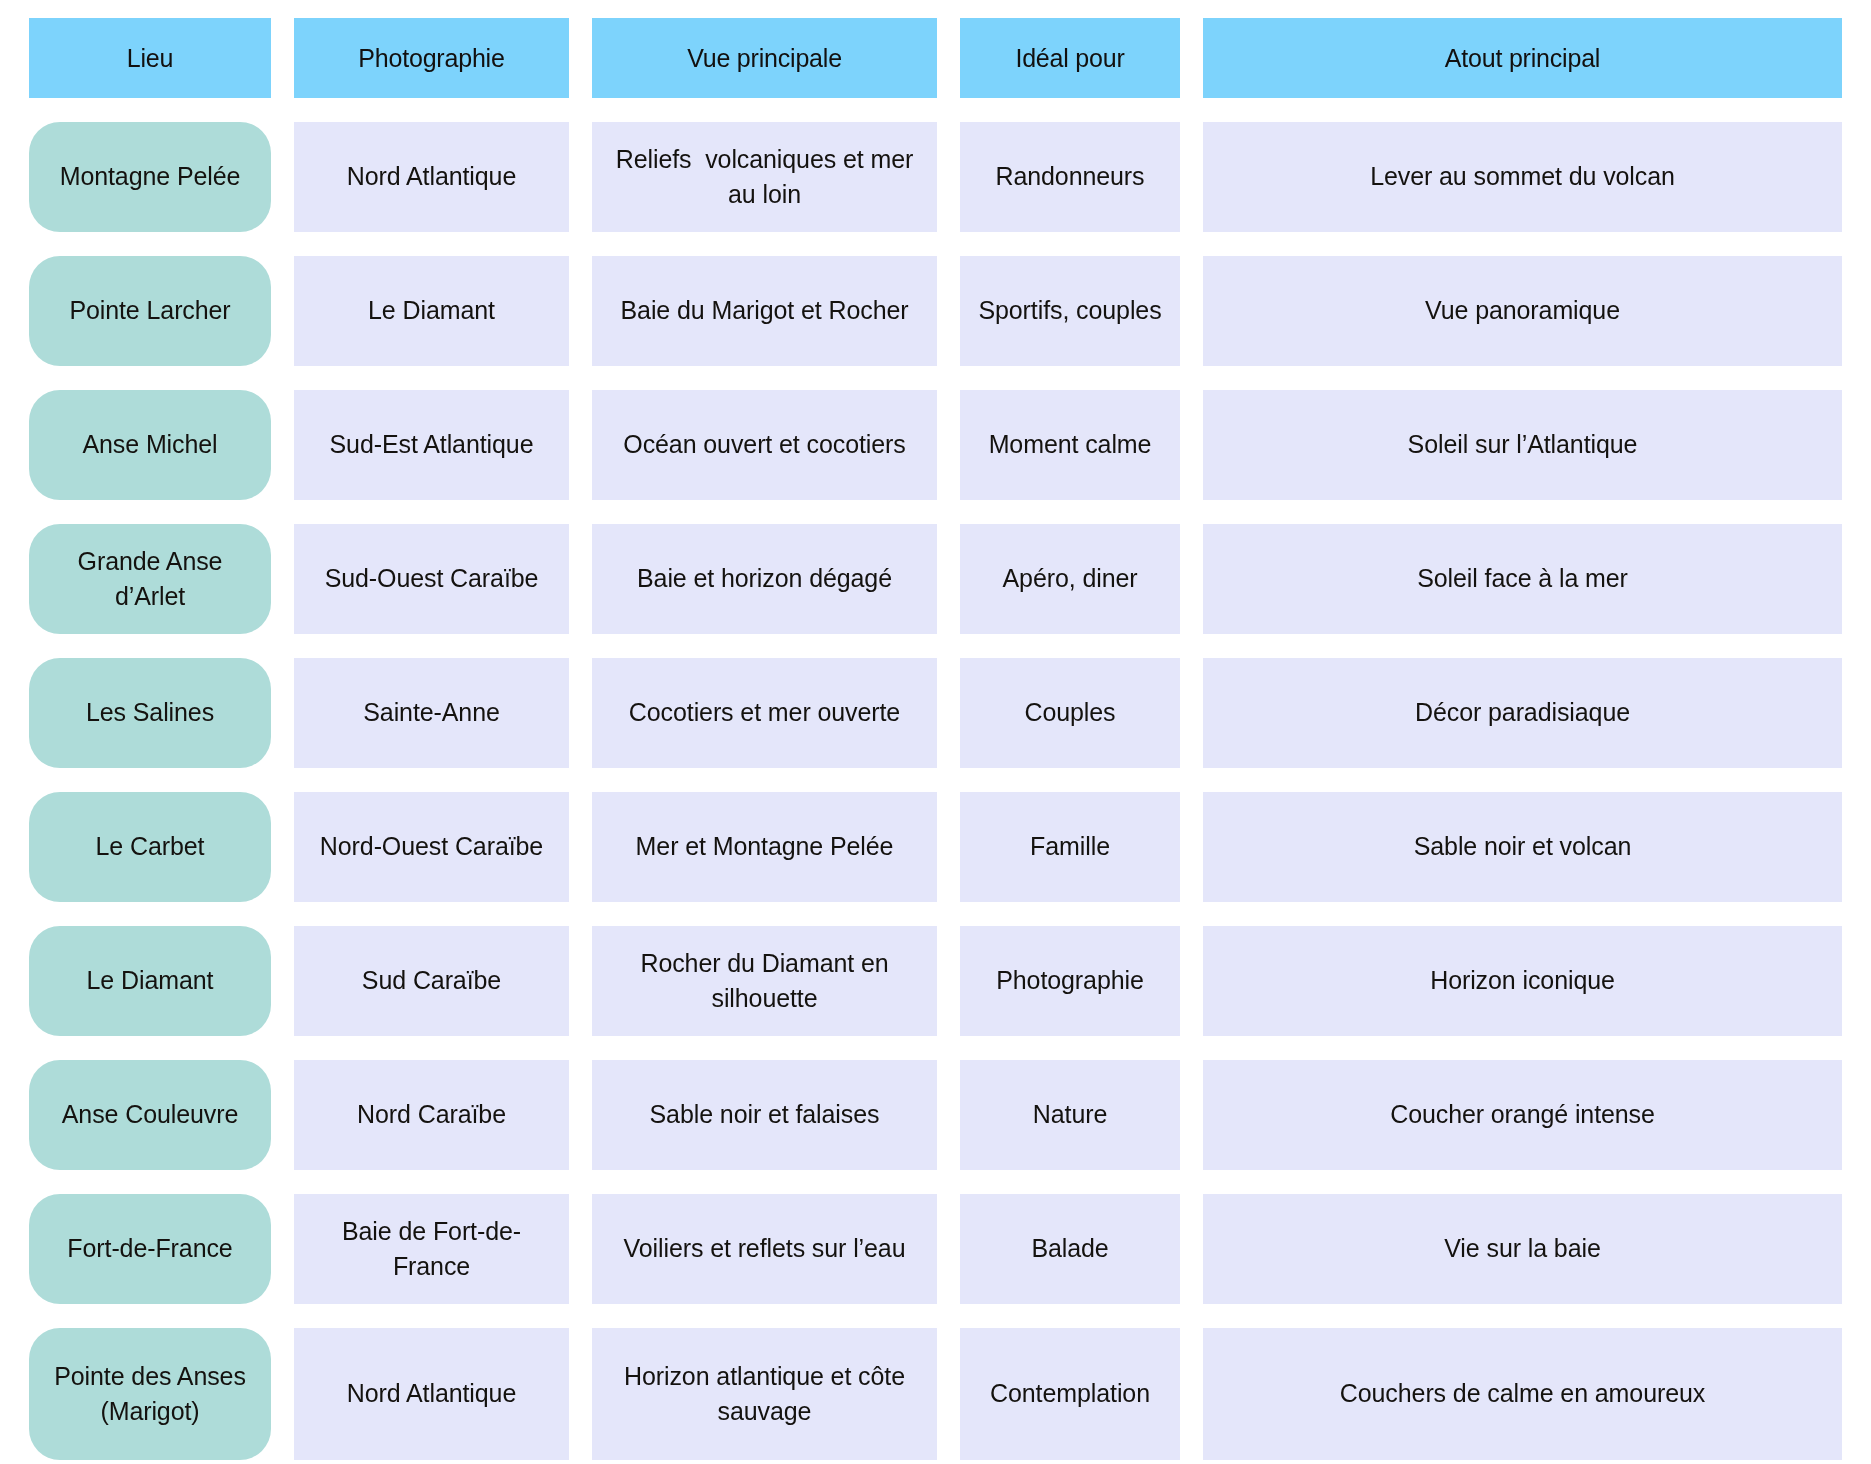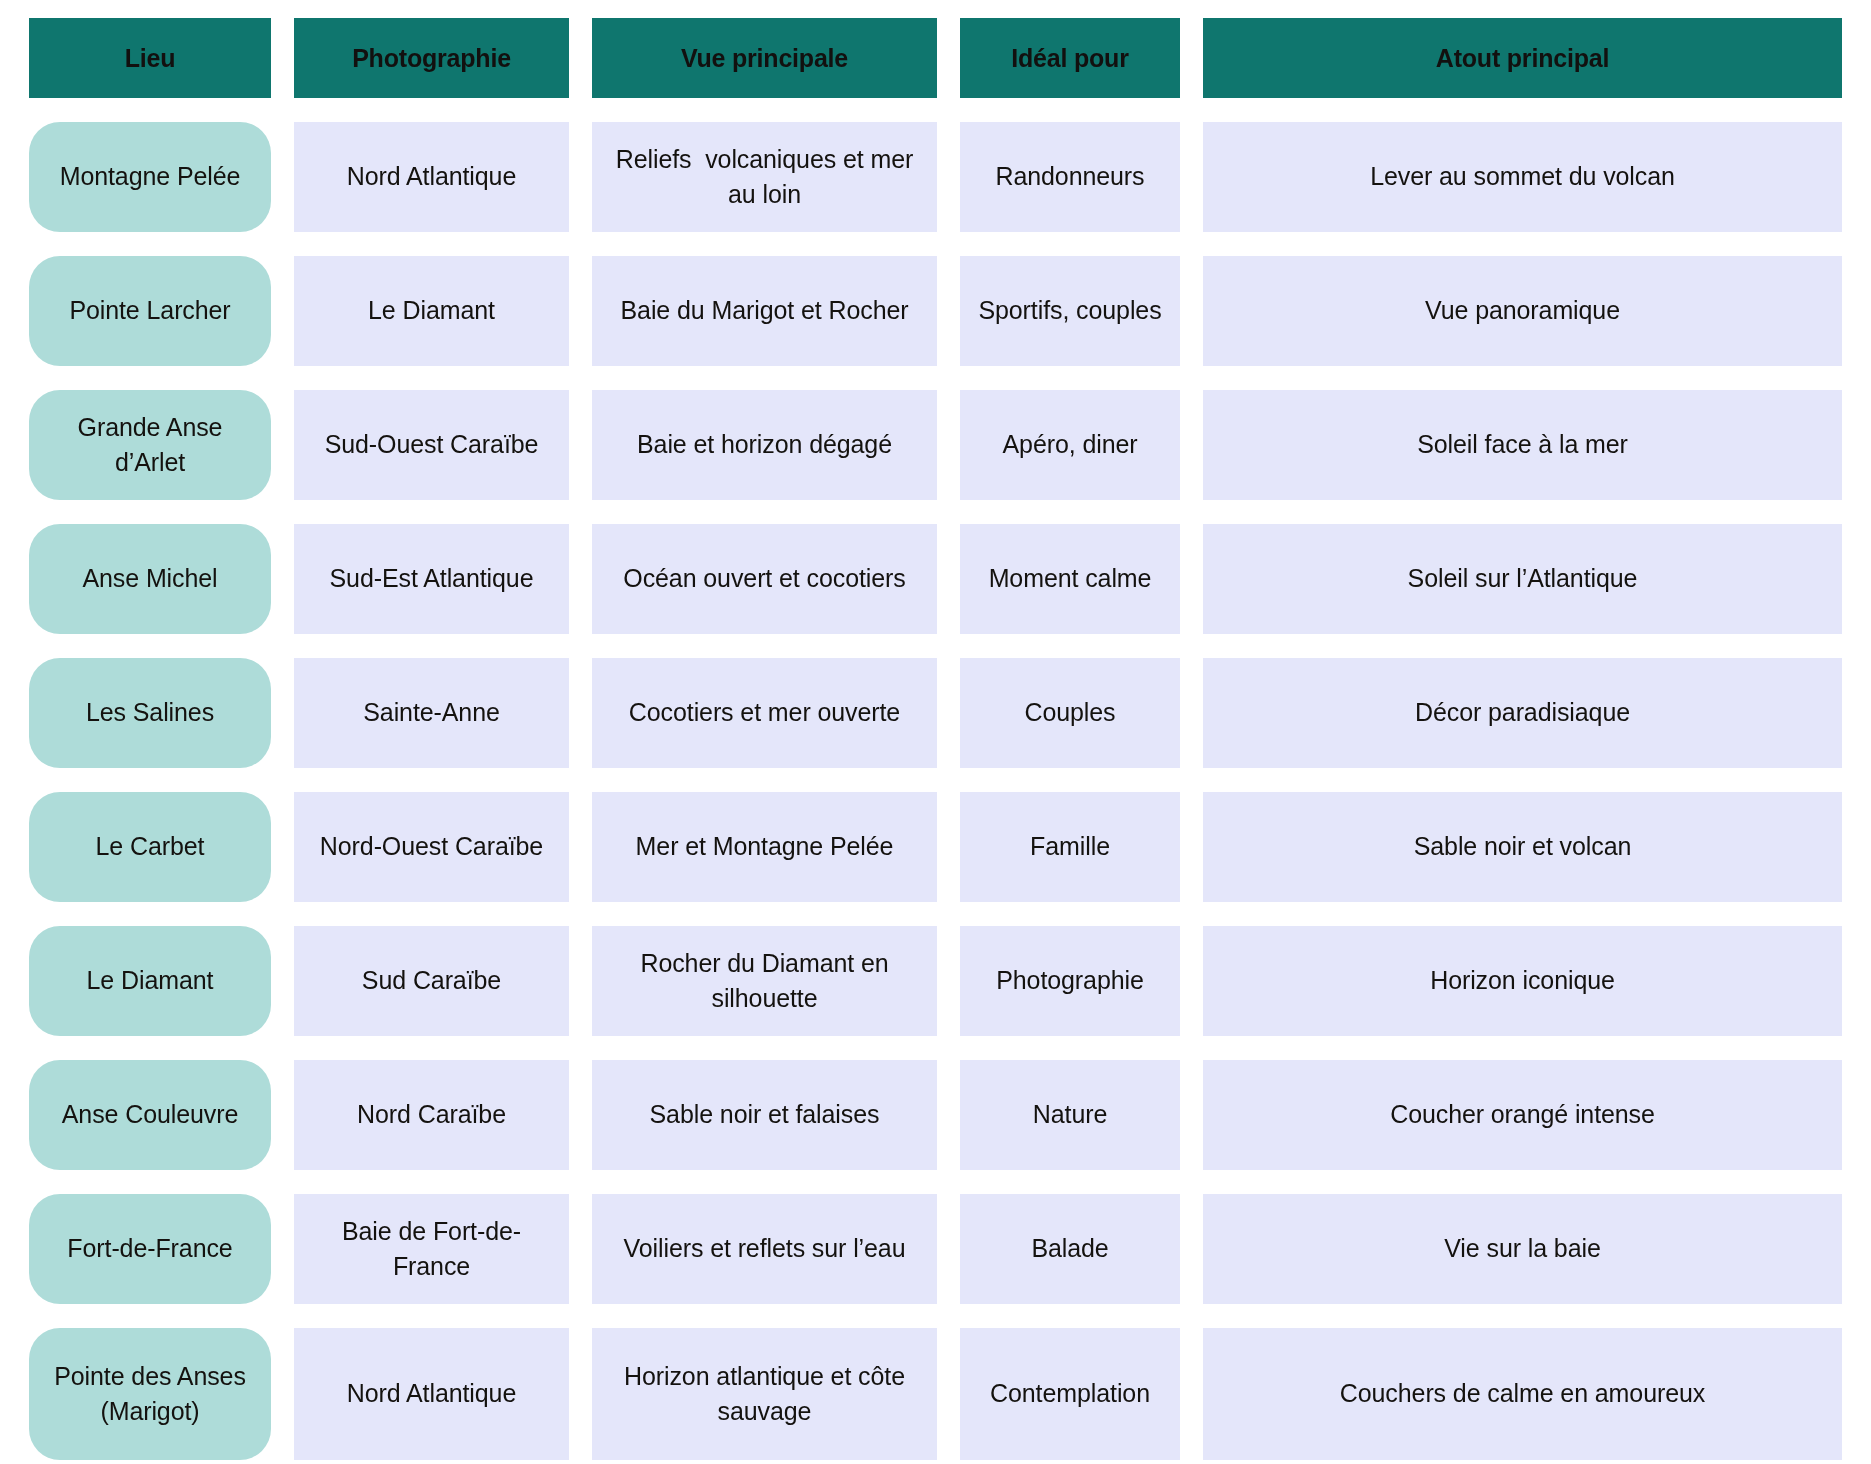--- a/index.html
+++ b/index.html
@@ -26,24 +26,24 @@
     table-layout: fixed;
     margin: -24px -23px 0 -23px;
   }
   col.c0 { width: 242px; }
   col.c1 { width: 275px; }
   col.c2 { width: 345px; }
   col.c3 { width: 220px; }
   col.c4 { width: 639px; }
 
   thead th {
-    background: #0f766e;
+    background: #7dd3fc;
     color: #12100f;
     font-size: 25px;
-    font-weight: 700;
+    font-weight: 400;
     letter-spacing: -0.2px;
     height: 80px;
     padding: 0 10px;
     text-align: center;
     vertical-align: middle;
     border: 0;
   }
   tbody td {
     background: #E4E6FA;
     color: #14120f;
@@ -98,32 +98,32 @@
           <td><span class="nowrap-pre">Lever au sommet du volcan</span></td>
         </tr>
         <tr>
           <td class="place-cell"><span class="nowrap-pre">Pointe Larcher</span></td>
           <td><span class="nowrap-pre">Le Diamant</span></td>
           <td><span class="nowrap-pre">Baie du Marigot et Rocher</span></td>
           <td><span class="nowrap-pre">Sportifs, couples</span></td>
           <td><span class="nowrap-pre">Vue panoramique</span></td>
         </tr>
         <tr>
+          <td class="place-cell"><span class="nowrap-pre">Anse Michel</span></td>
+          <td><span class="nowrap-pre">Sud-Est Atlantique</span></td>
+          <td><span class="nowrap-pre">Océan ouvert et cocotiers</span></td>
+          <td><span class="nowrap-pre">Moment calme</span></td>
+          <td><span class="nowrap-pre">Soleil sur l’Atlantique</span></td>
+        </tr>
+        <tr>
           <td class="place-cell"><span class="nowrap-pre">Grande Anse d’Arlet</span></td>
           <td><span class="nowrap-pre">Sud-Ouest Caraïbe</span></td>
           <td><span class="nowrap-pre">Baie et horizon dégagé</span></td>
           <td><span class="nowrap-pre">Apéro, diner</span></td>
           <td><span class="nowrap-pre">Soleil face à la mer</span></td>
-        </tr>
-        <tr>
-          <td class="place-cell"><span class="nowrap-pre">Anse Michel</span></td>
-          <td><span class="nowrap-pre">Sud-Est Atlantique</span></td>
-          <td><span class="nowrap-pre">Océan ouvert et cocotiers</span></td>
-          <td><span class="nowrap-pre">Moment calme</span></td>
-          <td><span class="nowrap-pre">Soleil sur l’Atlantique</span></td>
         </tr>
         <tr>
           <td class="place-cell"><span class="nowrap-pre">Les Salines</span></td>
           <td><span class="nowrap-pre">Sainte-Anne</span></td>
           <td><span class="nowrap-pre">Cocotiers et mer ouverte</span></td>
           <td><span class="nowrap-pre">Couples</span></td>
           <td><span class="nowrap-pre">Décor paradisiaque</span></td>
         </tr>
         <tr>
           <td class="place-cell"><span class="nowrap-pre">Le Carbet</span></td>

